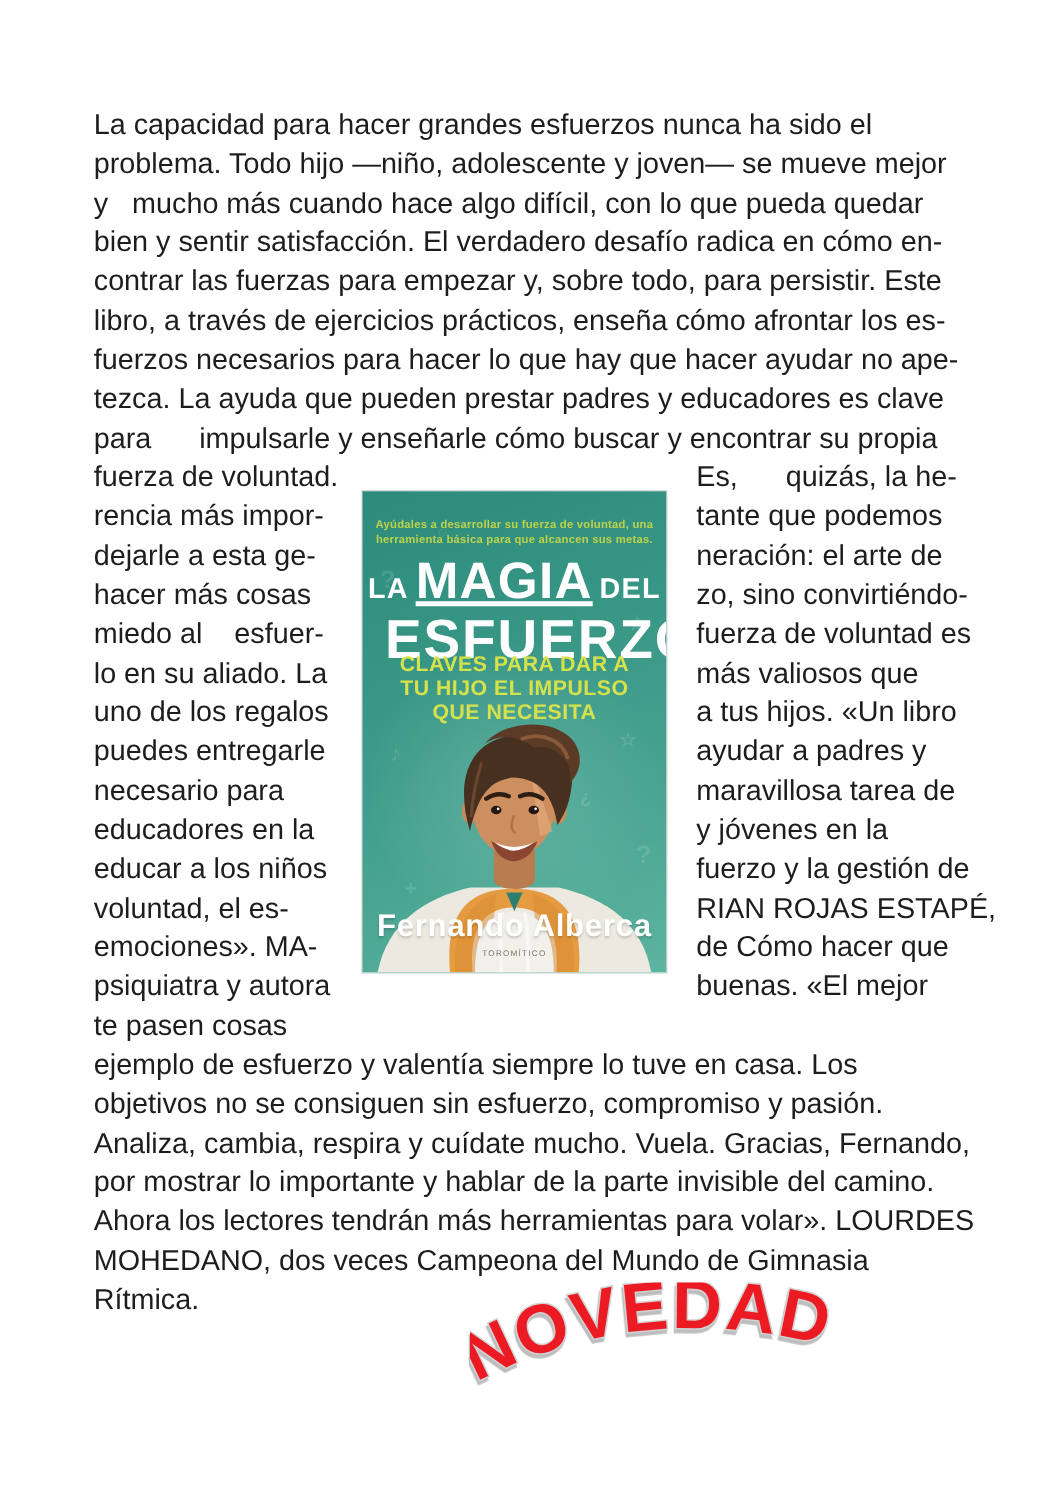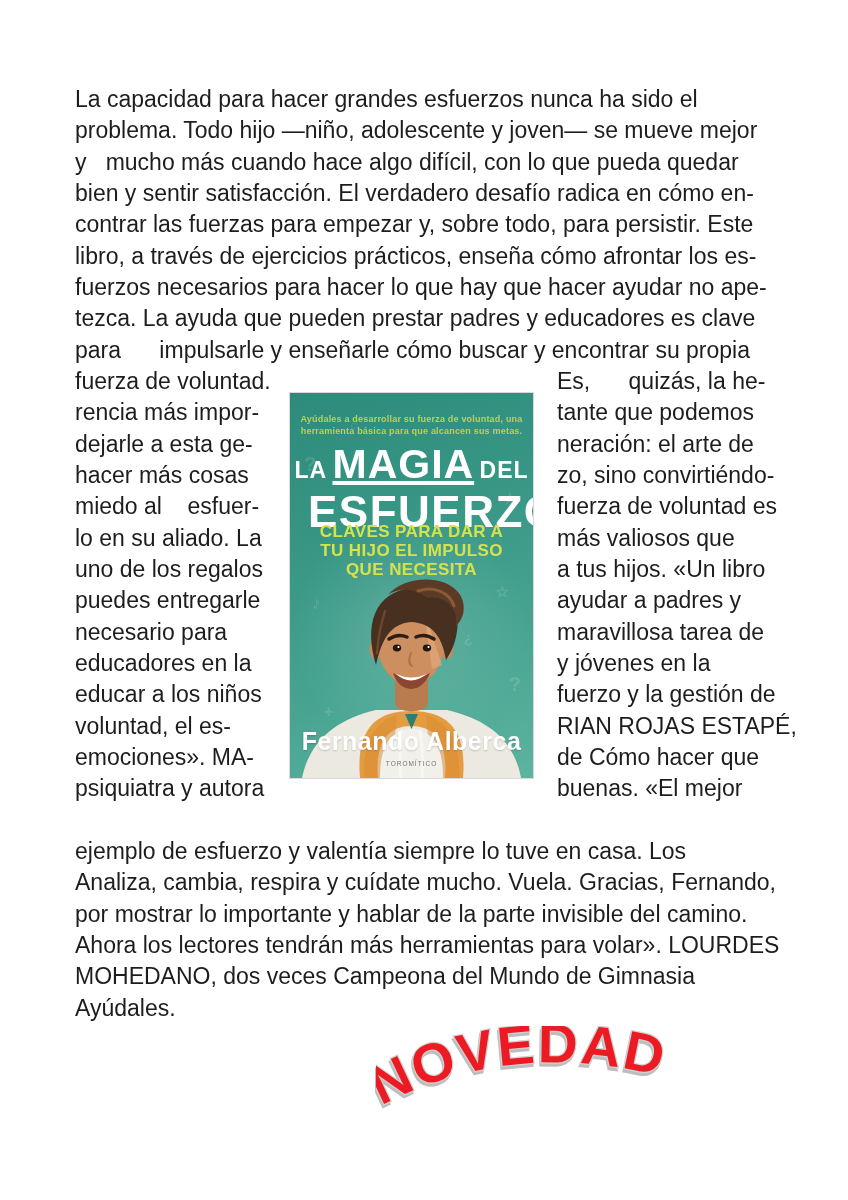--- a/index.html
+++ b/index.html
@@ -85,20 +85,21 @@
       <div class="line">miedo al    esfuer-</div>
       <div class="line">lo en su aliado. La</div>
       <div class="line">uno de los regalos</div>
       <div class="line">puedes entregarle</div>
       <div class="line">necesario para</div>
       <div class="line">educadores en la</div>
       <div class="line">educar a los niños</div>
       <div class="line">voluntad, el es-</div>
       <div class="line">emociones». MA-</div>
       <div class="line">psiquiatra y autora</div>
+      <div class="line">te pasen cosas</div>
     </div>
 
   <div class="cover">
     <span class="doodle" style="left:14px;top:60px;font-size:20px;">?</span>
     <span class="doodle" style="right:16px;top:96px;font-size:16px;">★</span>
     <span class="doodle" style="left:22px;top:200px;font-size:18px;">♪</span>
     <span class="doodle" style="right:24px;top:190px;font-size:15px;">☆</span>
     <span class="doodle" style="right:12px;top:280px;font-size:20px;">?</span>
     <span class="doodle" style="left:34px;top:310px;font-size:16px;">+</span>
     <span class="doodle" style="left:60px;top:24px;font-size:14px;">○</span>
@@ -182,25 +183,26 @@
       <div class="line">maravillosa tarea de</div>
       <div class="line">y jóvenes en la</div>
       <div class="line">fuerzo y la gestión de</div>
       <div class="line">RIAN ROJAS ESTAPÉ,</div>
       <div class="line">de Cómo hacer que</div>
       <div class="line">buenas. «El mejor</div>
     </div>
 
   <div class="para-bottom">
       <div class="line">ejemplo de esfuerzo y valentía siempre lo tuve en casa. Los</div>
+      <div class="line">objetivos no se consiguen sin esfuerzo, compromiso y pasión.</div>
       <div class="line">Analiza, cambia, respira y cuídate mucho. Vuela. Gracias, Fernando,</div>
       <div class="line">por mostrar lo importante y hablar de la parte invisible del camino.</div>
       <div class="line">Ahora los lectores tendrán más herramientas para volar». LOURDES</div>
       <div class="line">MOHEDANO, dos veces Campeona del Mundo de Gimnasia</div>
-      <div class="line">Ayúdales.</div>
+      <div class="line">Rítmica.</div>
     </div>
 
   <svg class="novedad" viewBox="0 0 318 98" aria-hidden="false">
     <defs>
       <path id="novArc" d="M 5,80 Q 142,6 313,58" fill="none"></path>
     </defs>
     <text>
       <textPath href="#novArc">NOVEDAD</textPath>
     </text>
   </svg>

